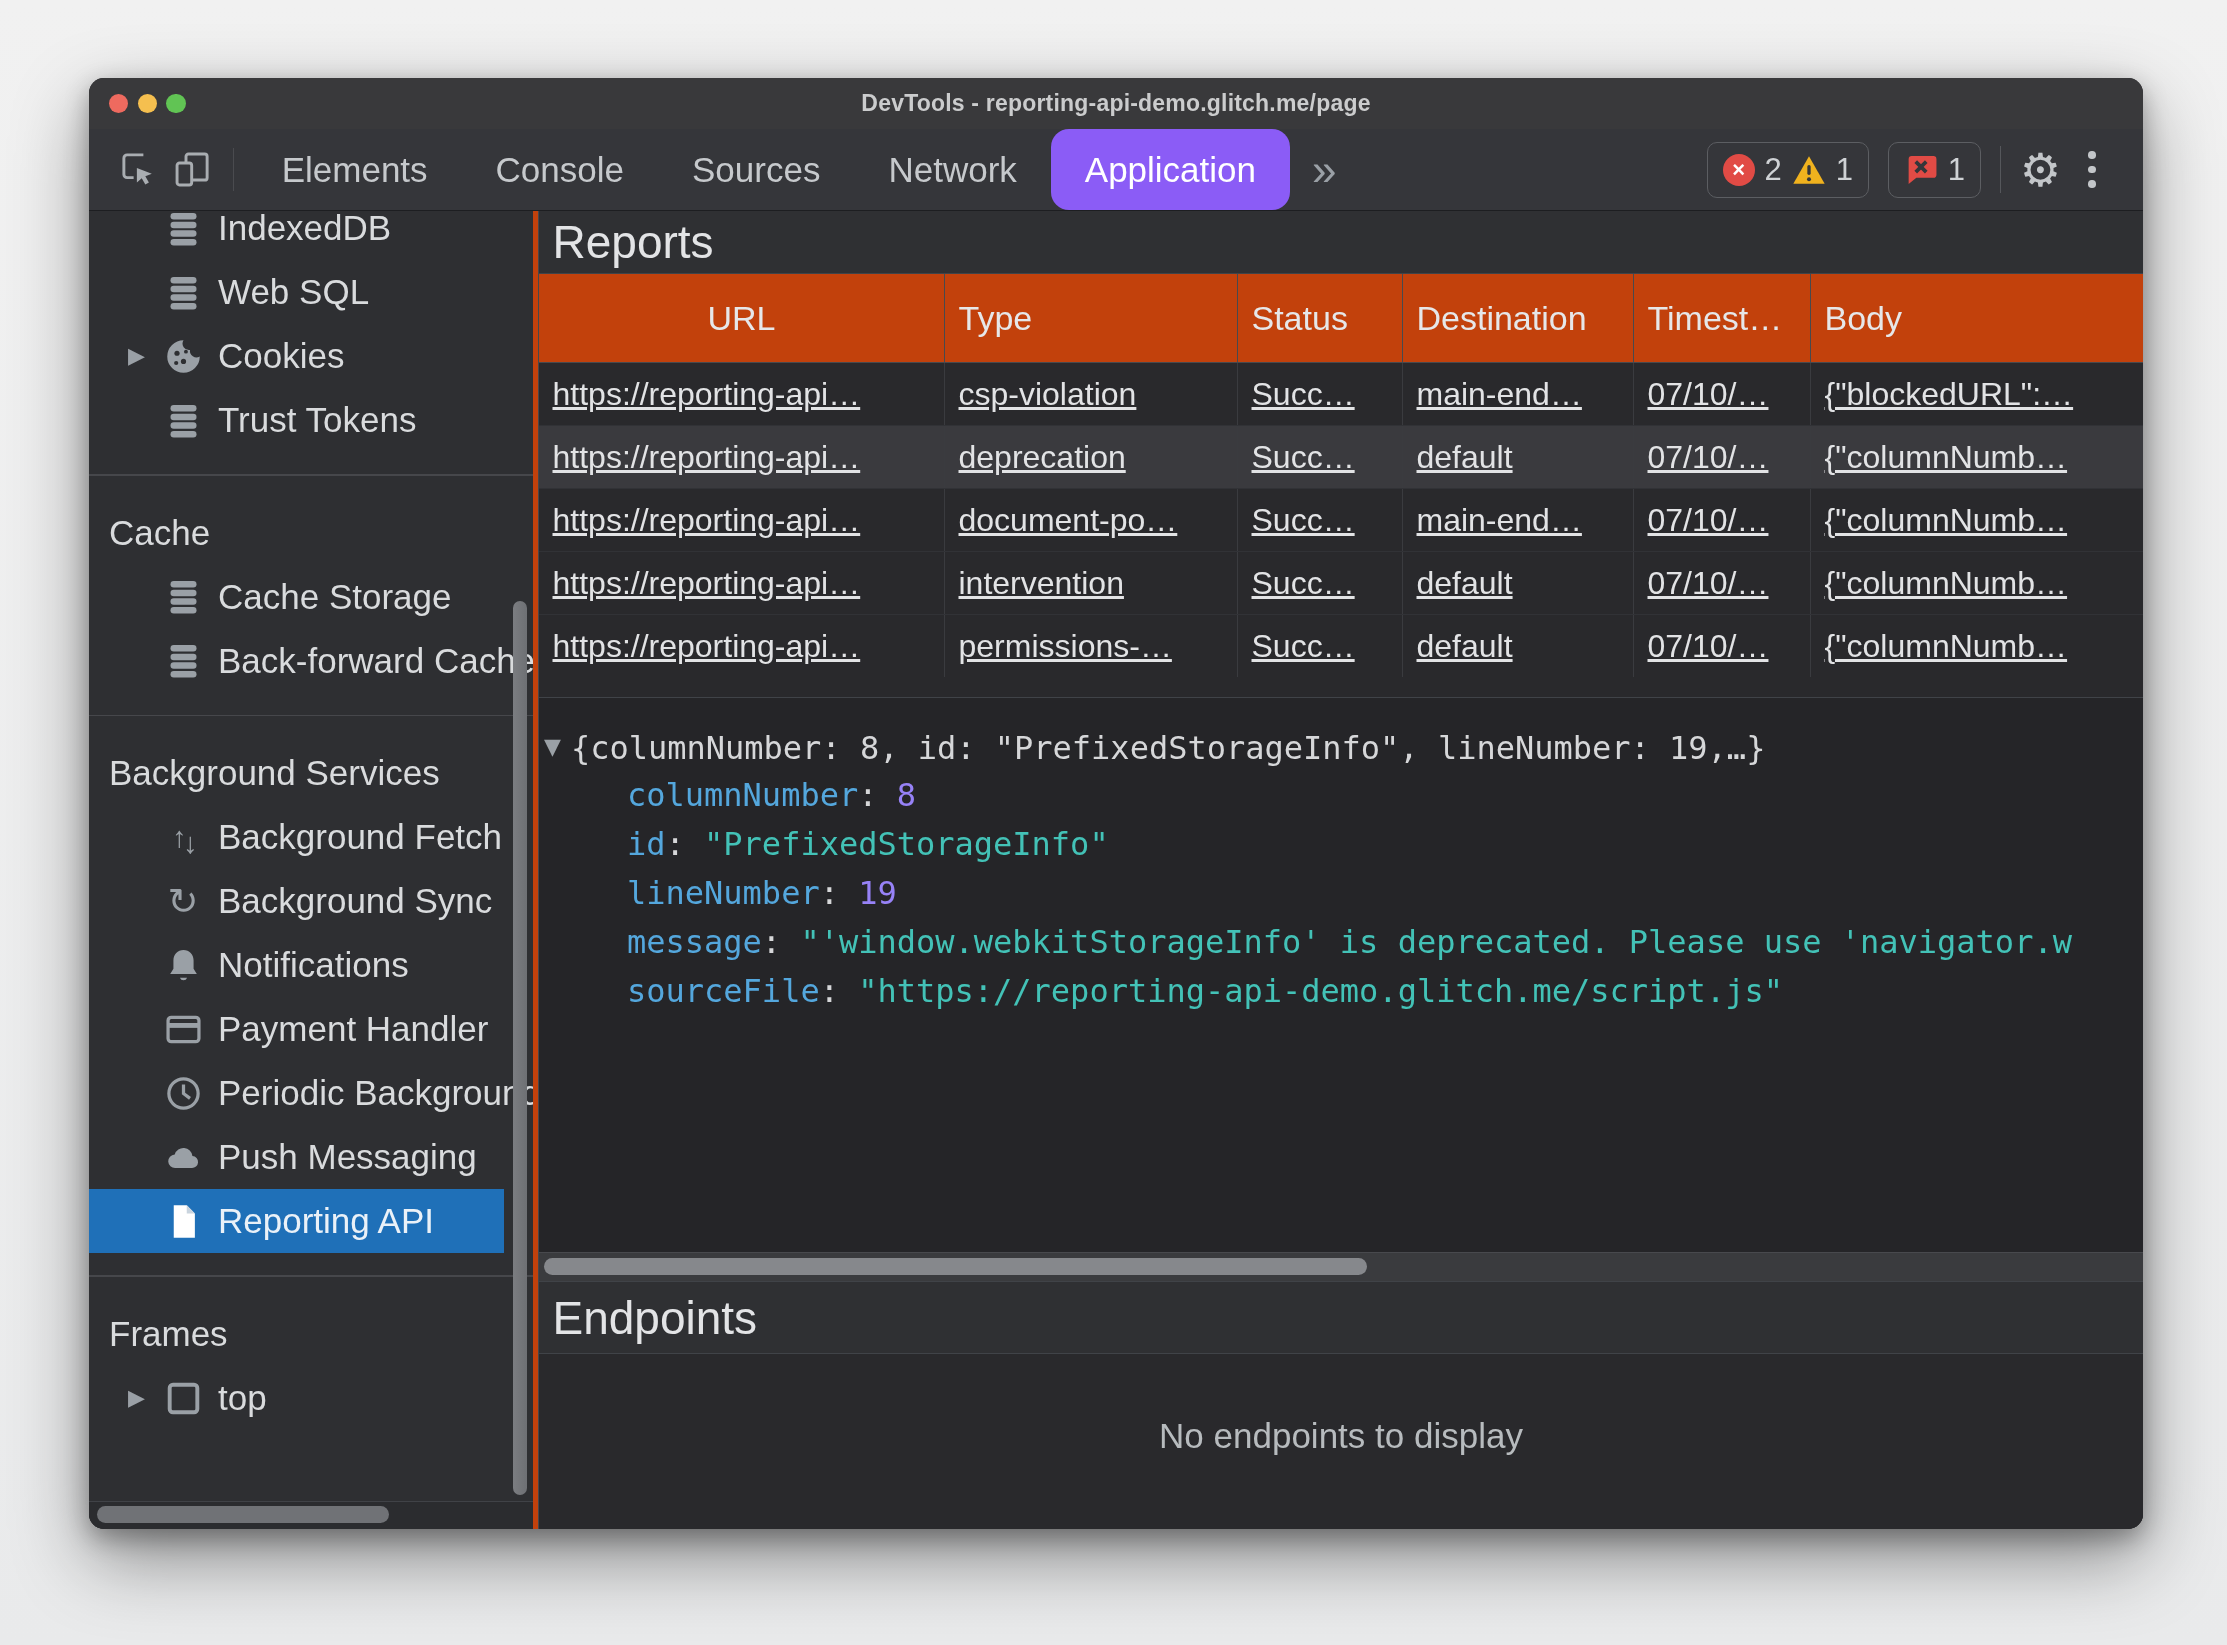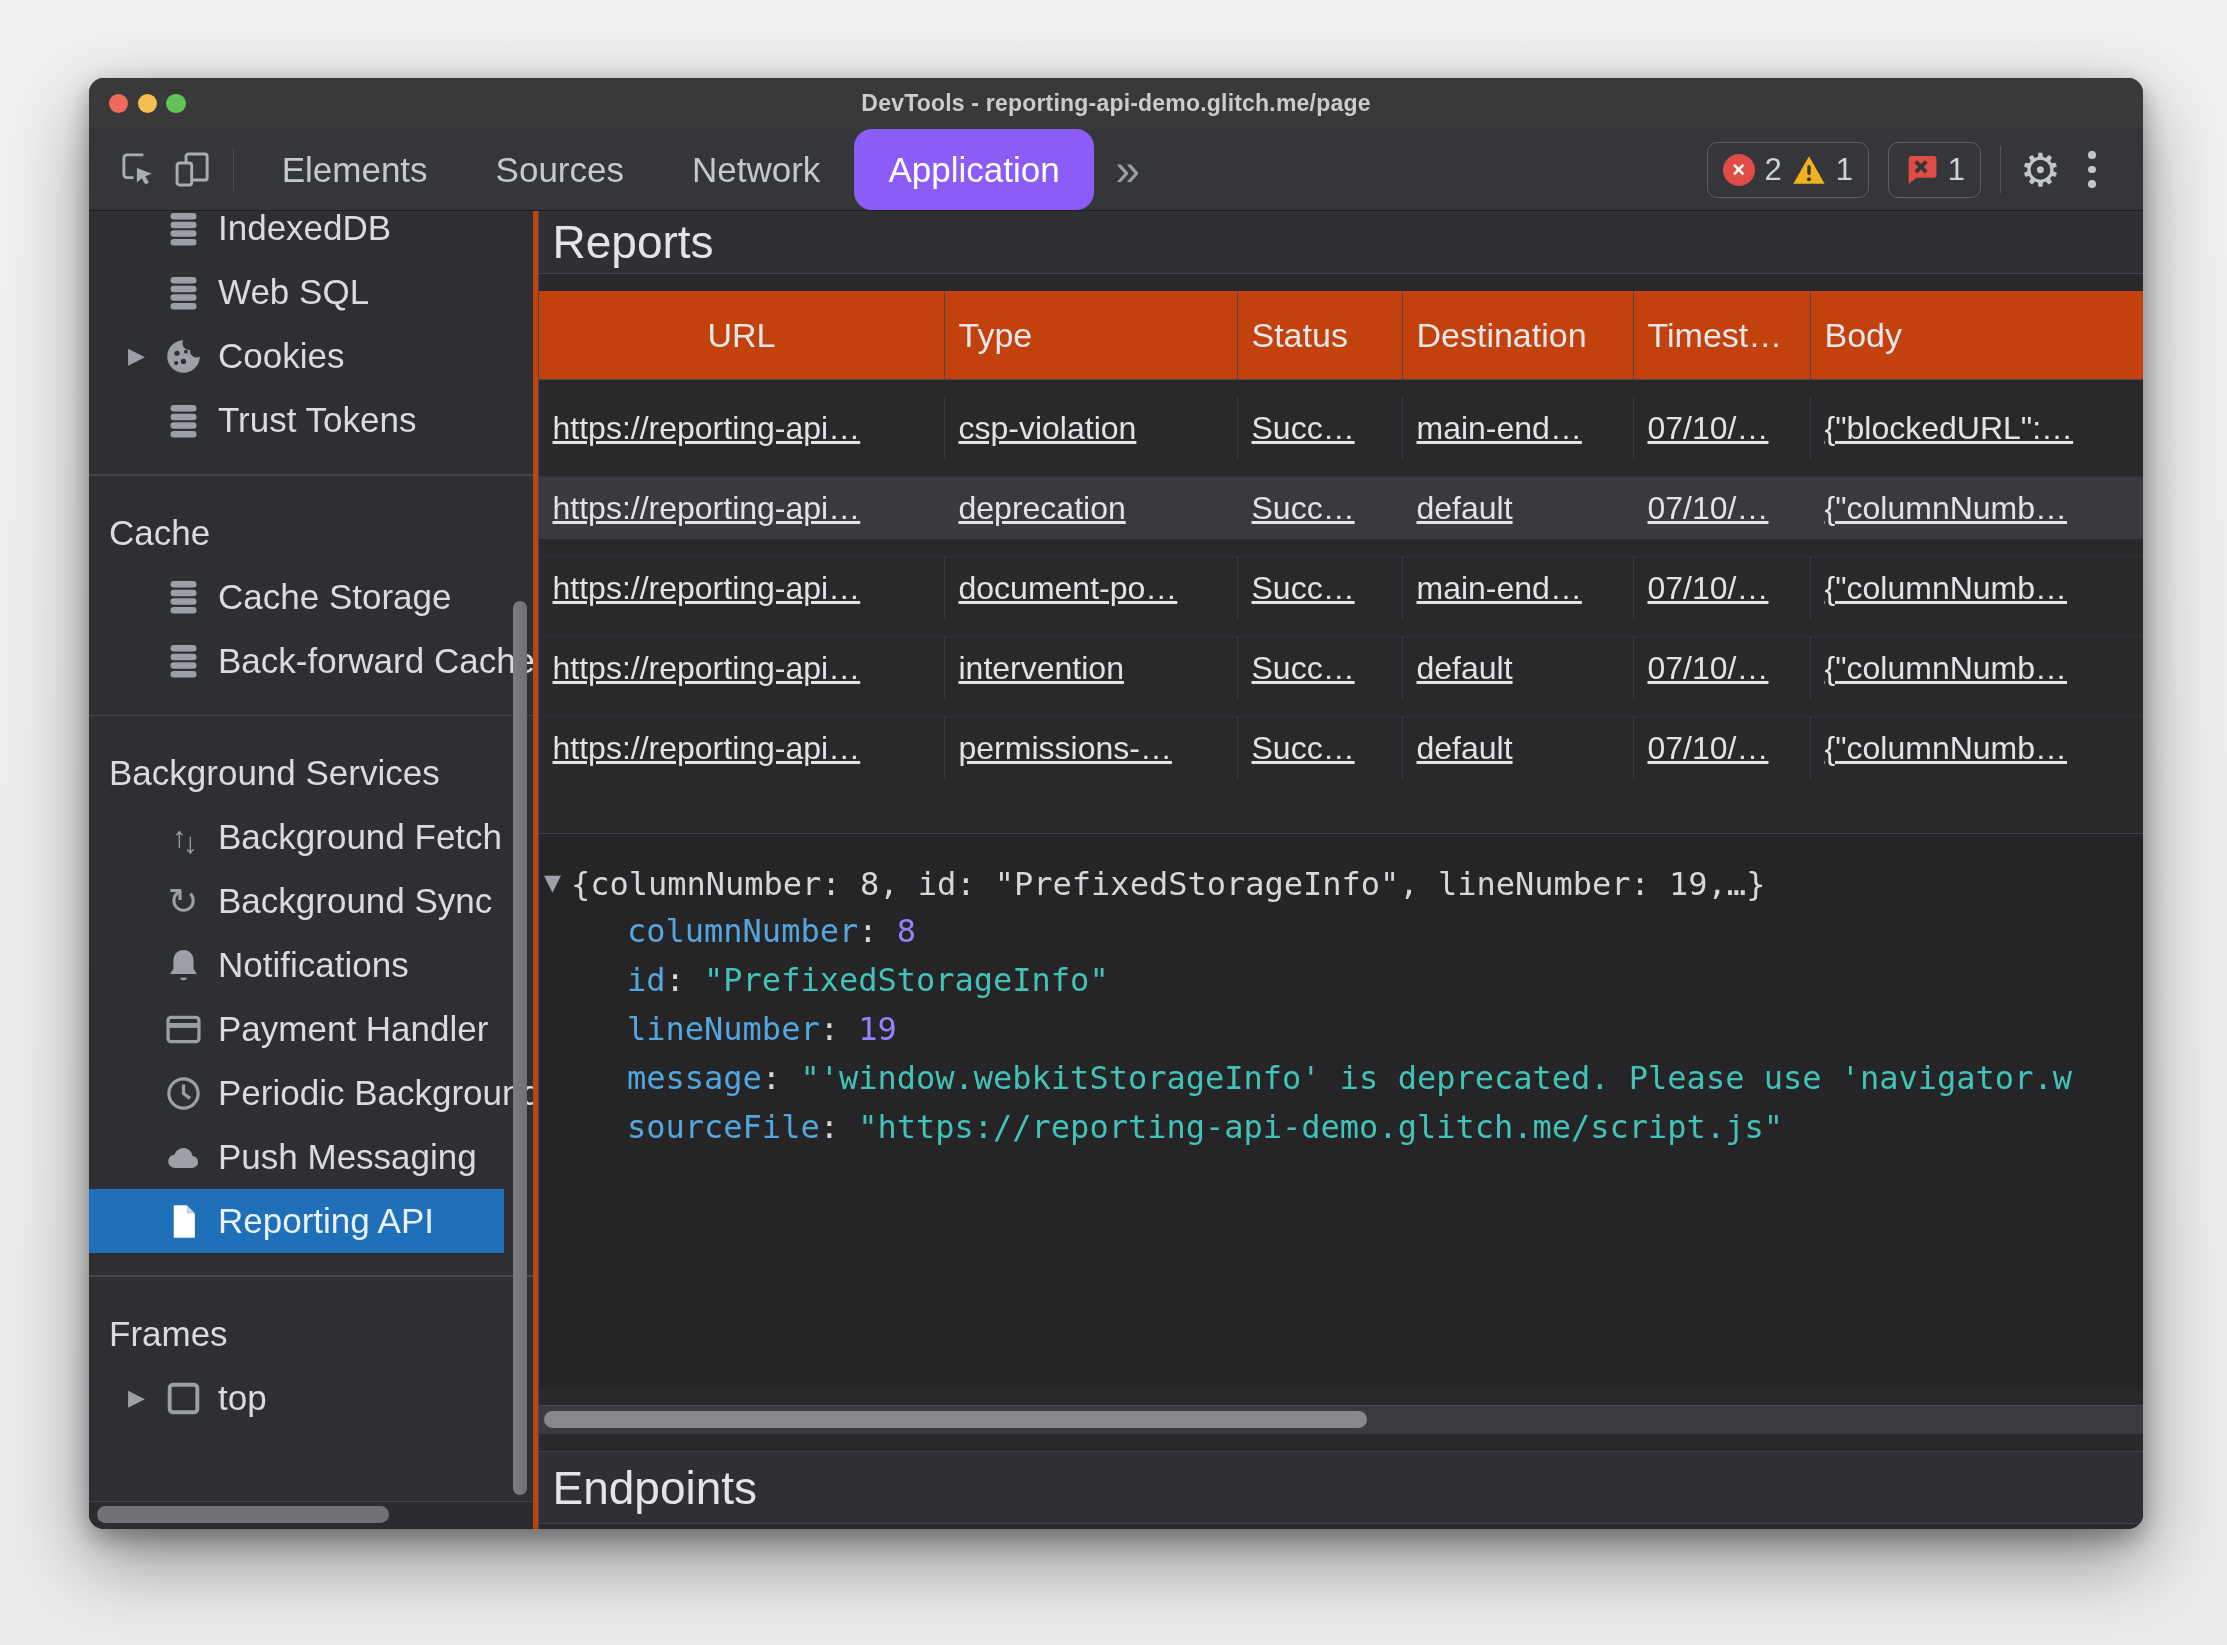--- a/index.html
+++ b/index.html
@@ -67,21 +67,21 @@
   .side-header{padding-left:20px;font-size:35px;color:#d9dbdd;}
   .side-sep{height:1.7px;background:#46474b;margin:22px 0 25px;}
   .updown{font-size:29px;letter-spacing:-3.4px;color:#9aa0a6;}
   .updown .dn{position:relative;top:5.9px;}
   .sync-g{font-size:37px;color:#9aa0a6;}
   .v-thumb{position:absolute;right:5.9px;top:390px;width:14.3px;height:894px;border-radius:7.6px;
     background:linear-gradient(to right,#7b7d81,#6e7074);}
   .side-hbar{height:27px;flex:0 0 auto;border-top:1.7px solid #404247;background:#2b2c2f;position:relative;}
   .side-hthumb{position:absolute;left:8.4px;top:4.2px;width:292px;height:17px;border-radius:8.4px;background:#707276;}
   
-  .main{flex:1;display:flex;flex-direction:column;min-width:0;border-left:1.7px solid #46474b;background:#29292c;gap:17px;}
+  .main{flex:1;display:flex;flex-direction:column;min-width:0;border-left:1.7px solid #46474b;background:#29292c;}
   .section-bar{flex:0 0 auto;background:#2f3033;color:#e3e4e6;font-size:46px;
     display:flex;align-items:center;padding-left:13.5px;white-space:nowrap;}
   .reports-bar{height:62px;border-bottom:1.7px solid #404348;}
   .endpoints-bar{height:71px;border-bottom:1.7px solid #404348;border-top:1.7px solid #404348;}
   
   .thead{height:88px;flex:0 0 auto;background:#c2410c;border-bottom:1.7px solid #48494d;display:flex;}
   .th{display:flex;align-items:center;font-size:34px;color:#e6e7e9;
     border-right:1.7px solid #48494d;padding-left:13.5px;box-sizing:border-box;white-space:nowrap;overflow:hidden;}
   .th.c-url{justify-content:center;padding-left:0;}
   .trow{height:62px;flex:0 0 auto;display:flex;background:#29292c;border-top:0.8px solid #313236;}
@@ -138,20 +138,21 @@
     </div>
     <div class="tool-btn">
       <svg viewBox="0 0 24 24" fill="none" stroke="currentColor" stroke-width="1.8">
         <rect x="8" y="2.5" width="13" height="16" rx="1.5"></rect>
         <rect x="2.5" y="8" width="9" height="13.5" rx="1.5" fill="#35363a"></rect>
       </svg>
     </div>
     <div class="tb-sep"></div>
 
     <div class="tab">Elements</div>
+    <div class="tab">Console</div>
     <div class="tab">Sources</div>
     <div class="tab">Network</div>
     <div class="tab active">Application</div>
     <div class="overflow">
       <span>»</span>
     </div>
 
     <div class="tb-right">
       <div class="badge-box">
         <span class="err-ico">×</span>

